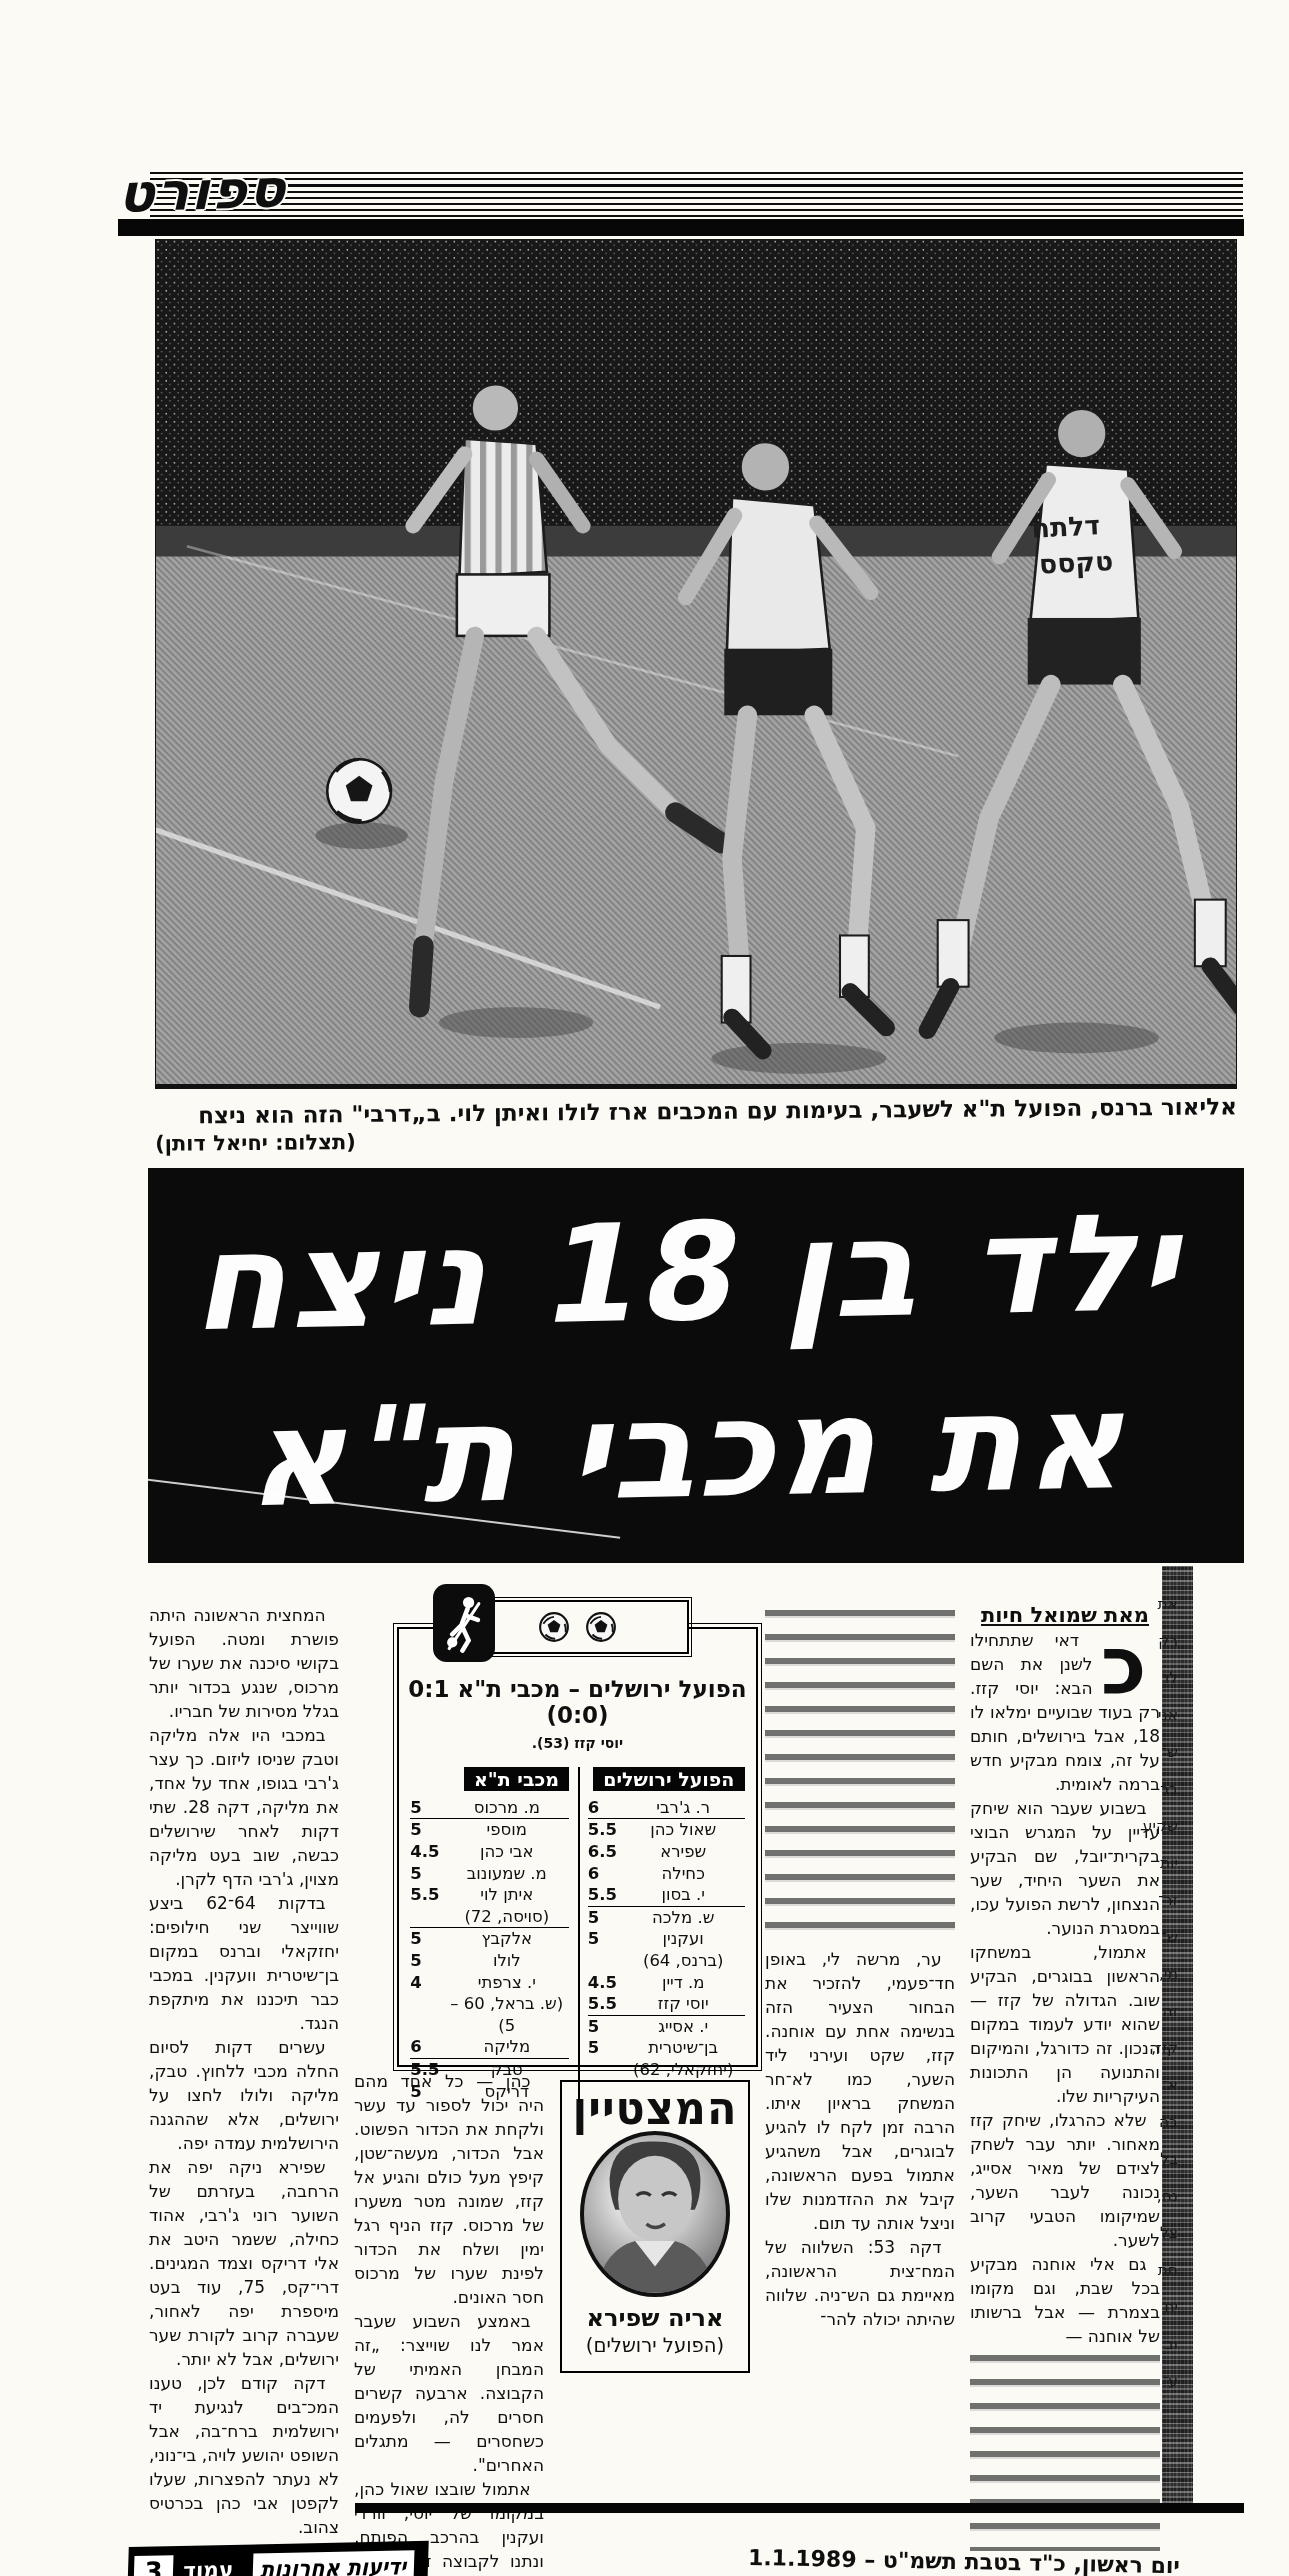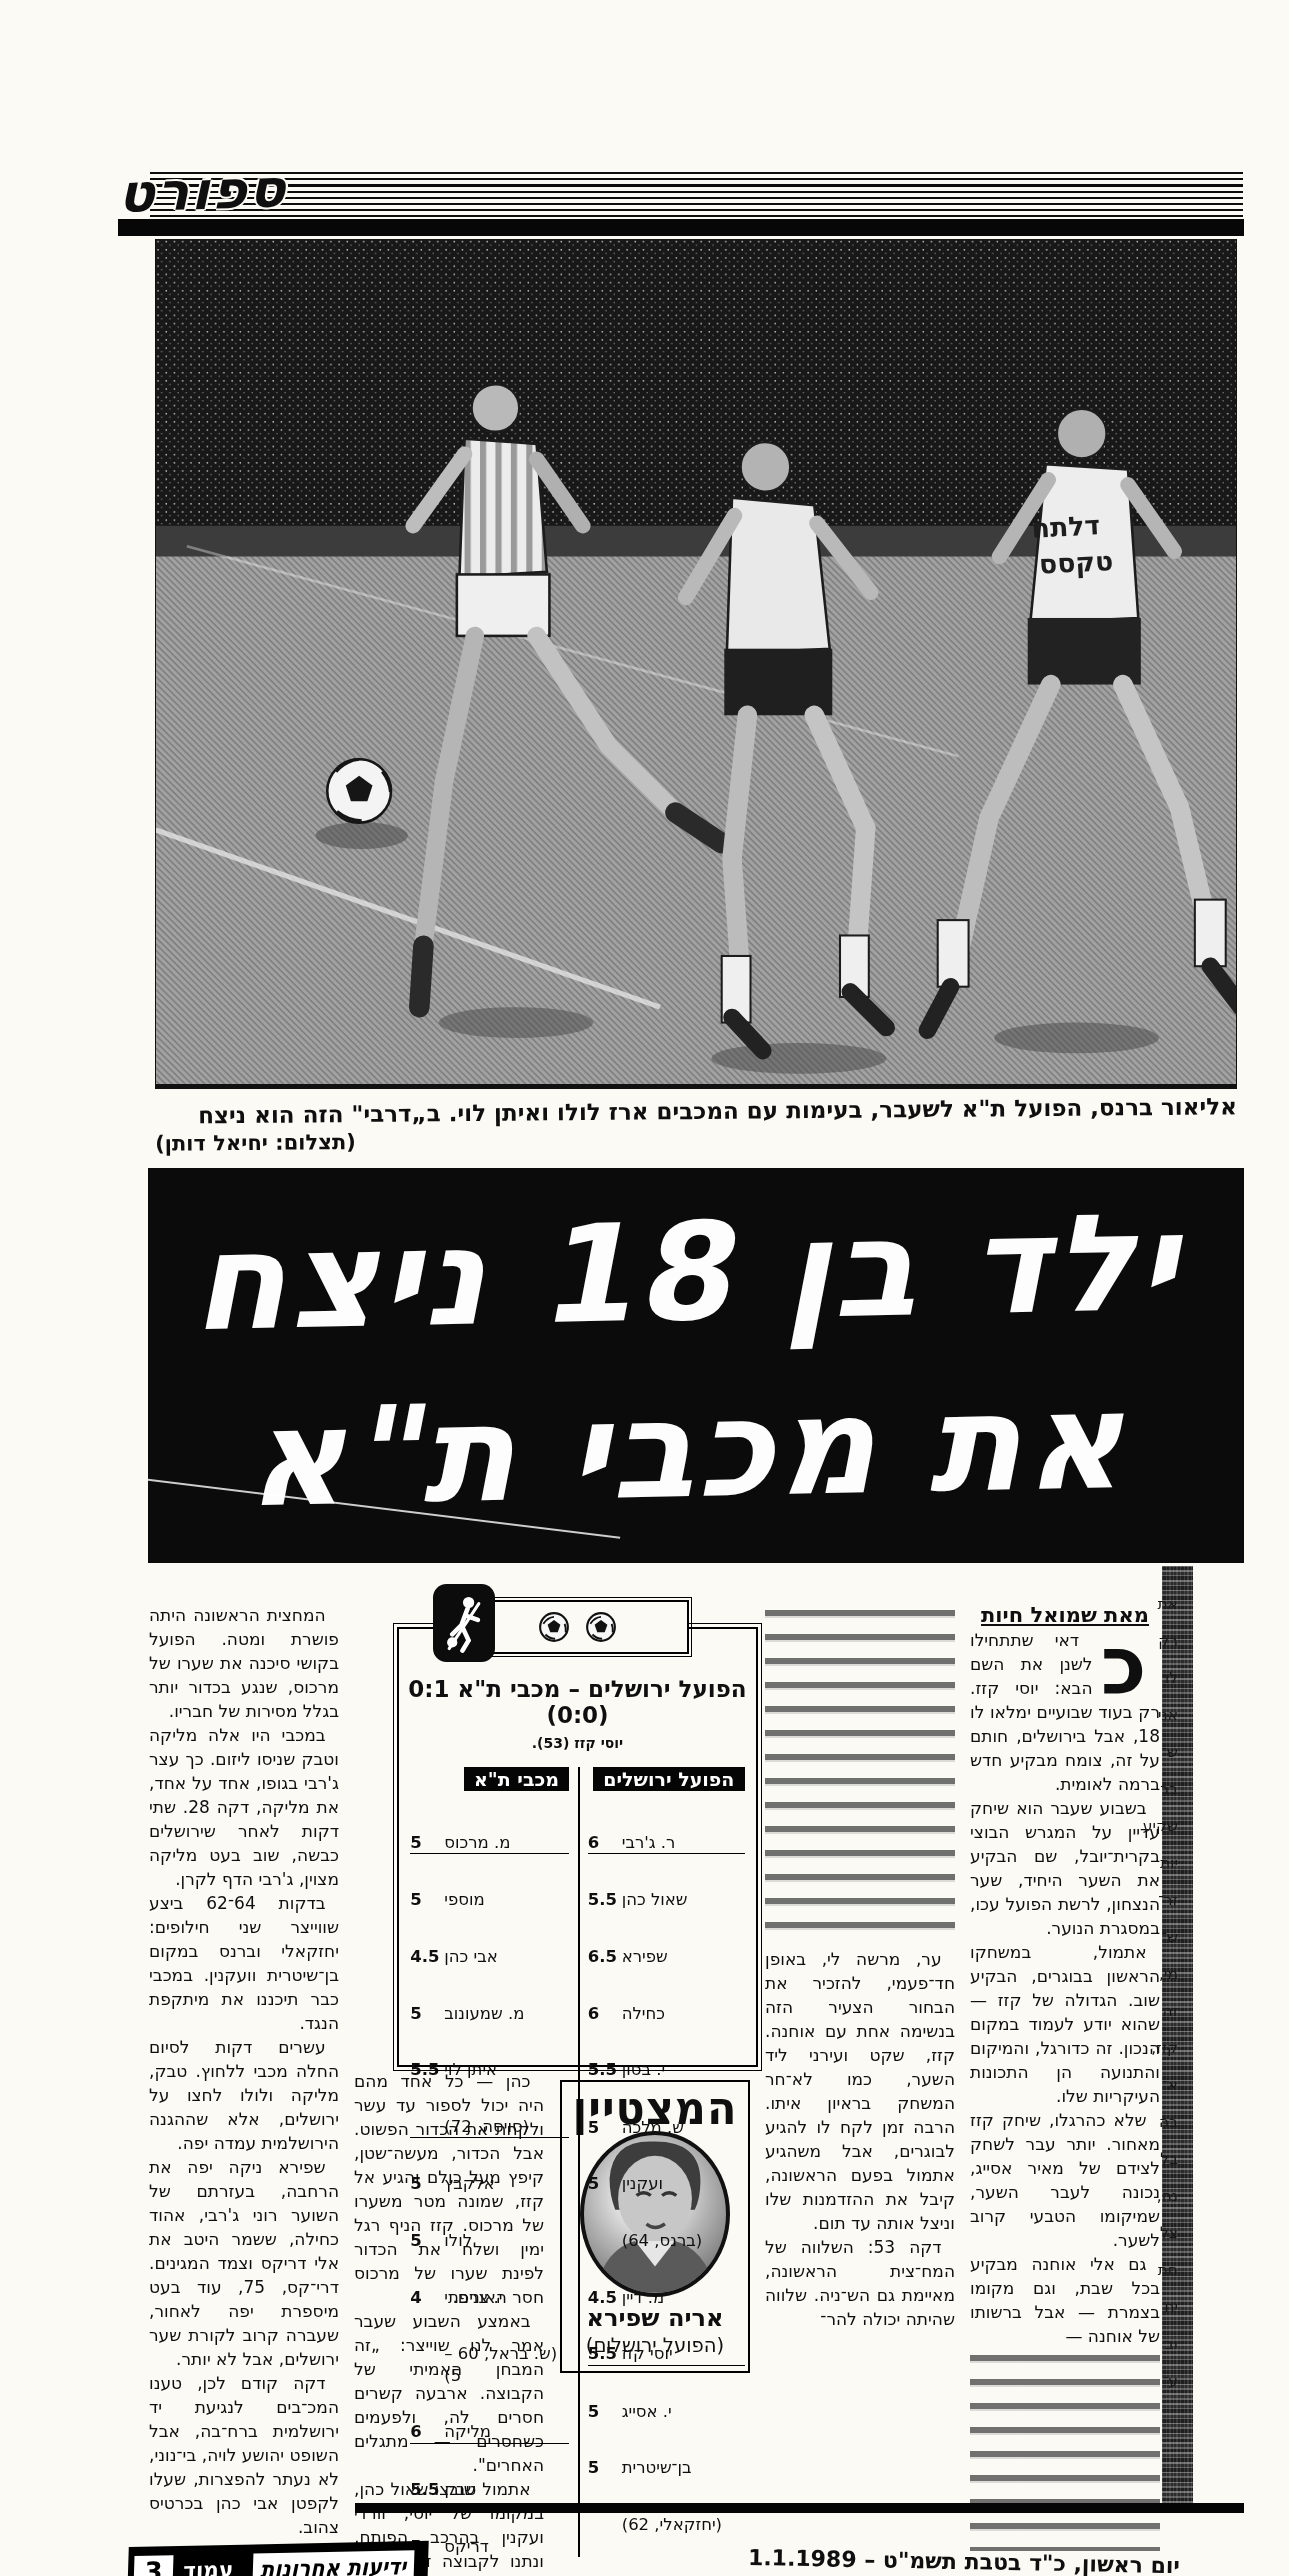--- a/index.html
+++ b/index.html
@@ -98,21 +98,21 @@
   .scorer { text-align: center; font-size: 14px; font-weight: bold; margin-top: 7.2px; }
   .teams { display: flex; margin-top: 15.5px; }
   .team { width: 50%; padding: 0 3.1px; }
   .team-hapoel { border-left: 2.1px solid #000; padding-left: 8.2px; }
   .team-maccabi { padding-right: 8.2px; }
   .team-header {
     background: #050505; color: #fff; font-weight: bold; font-size: 19px;
     width: fit-content; padding: 1px 10.3px; margin: 0 0 6.2px auto;
   }
   .prow { display: flex; align-items: baseline; font-size: 16.5px; line-height: 21.6px; }
-  .pname { flex: 1; text-align: left; margin-top: 35px; }
+  .pname { flex: 1; text-align: center; }
   .prating { width: 34px; text-align: left; font-weight: bold; }
   .sep { border-bottom: 1.5px solid #000; }
 
   
   .star-box { margin-top: 11.3px; border: 2.6px solid #000; padding: 13.4px 8.2px 12.4px; text-align: center; }
   .star-title { font-size: 43px; font-weight: bold; letter-spacing: 1px; transform: scaleY(1.06); }
   .portrait {
     width: 150px; height: 166px; margin: 11.3px auto 9.3px; border: 4.1px solid #111; border-radius: 50%;
     background: radial-gradient(circle at 45% 38%, #e0e0e0 0 26%, #b3b3b3 48%, #7a7a7a 78%, #565656 100%);
     overflow: hidden;

